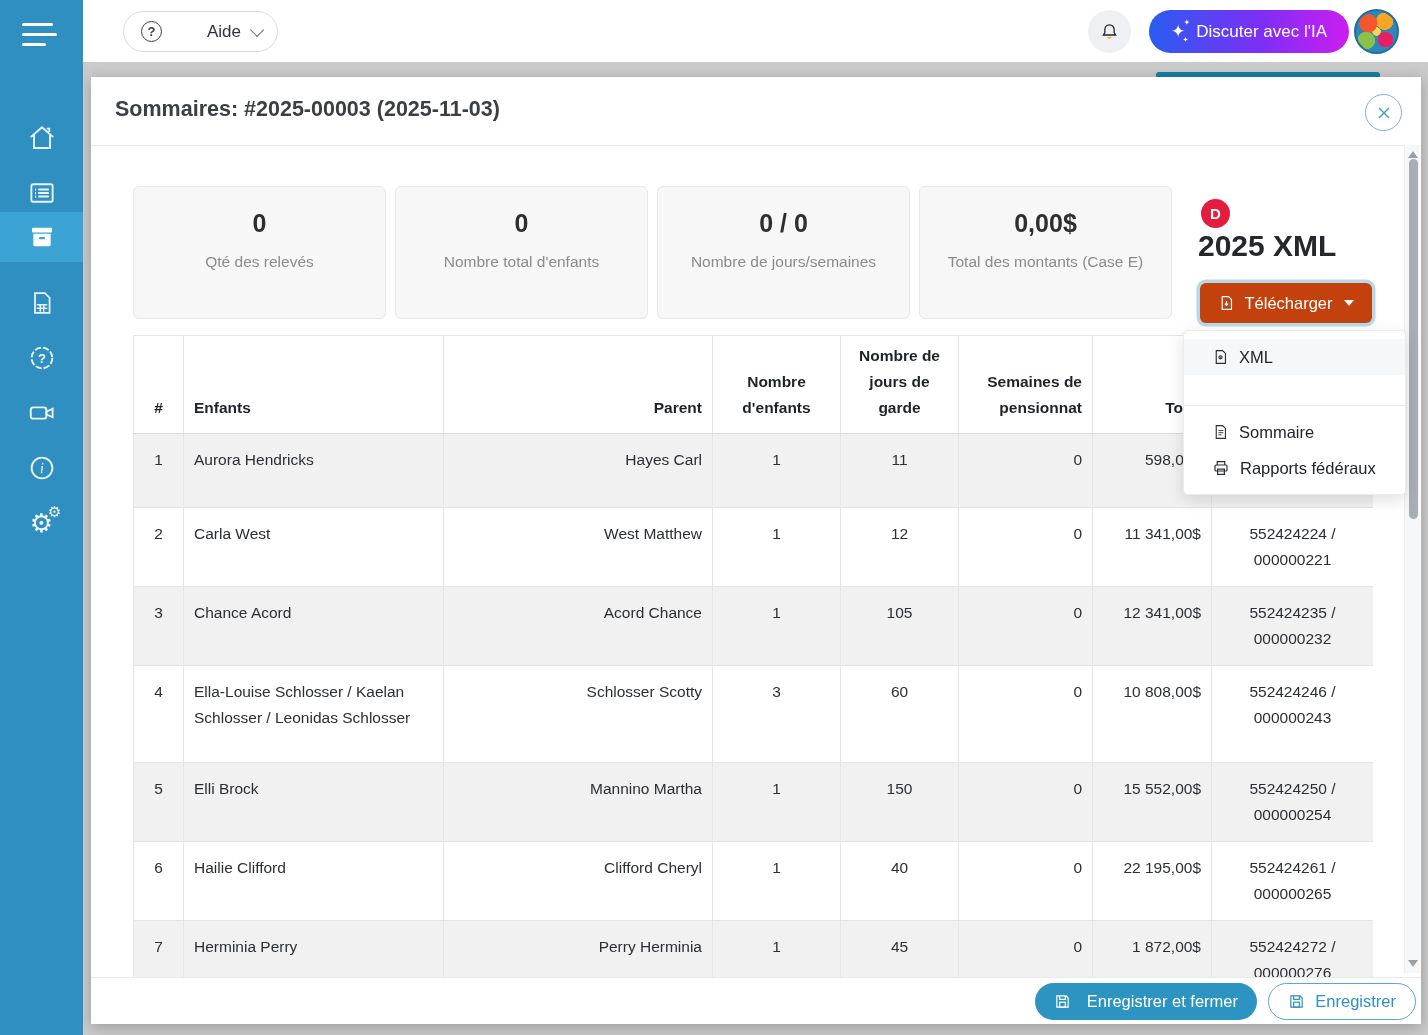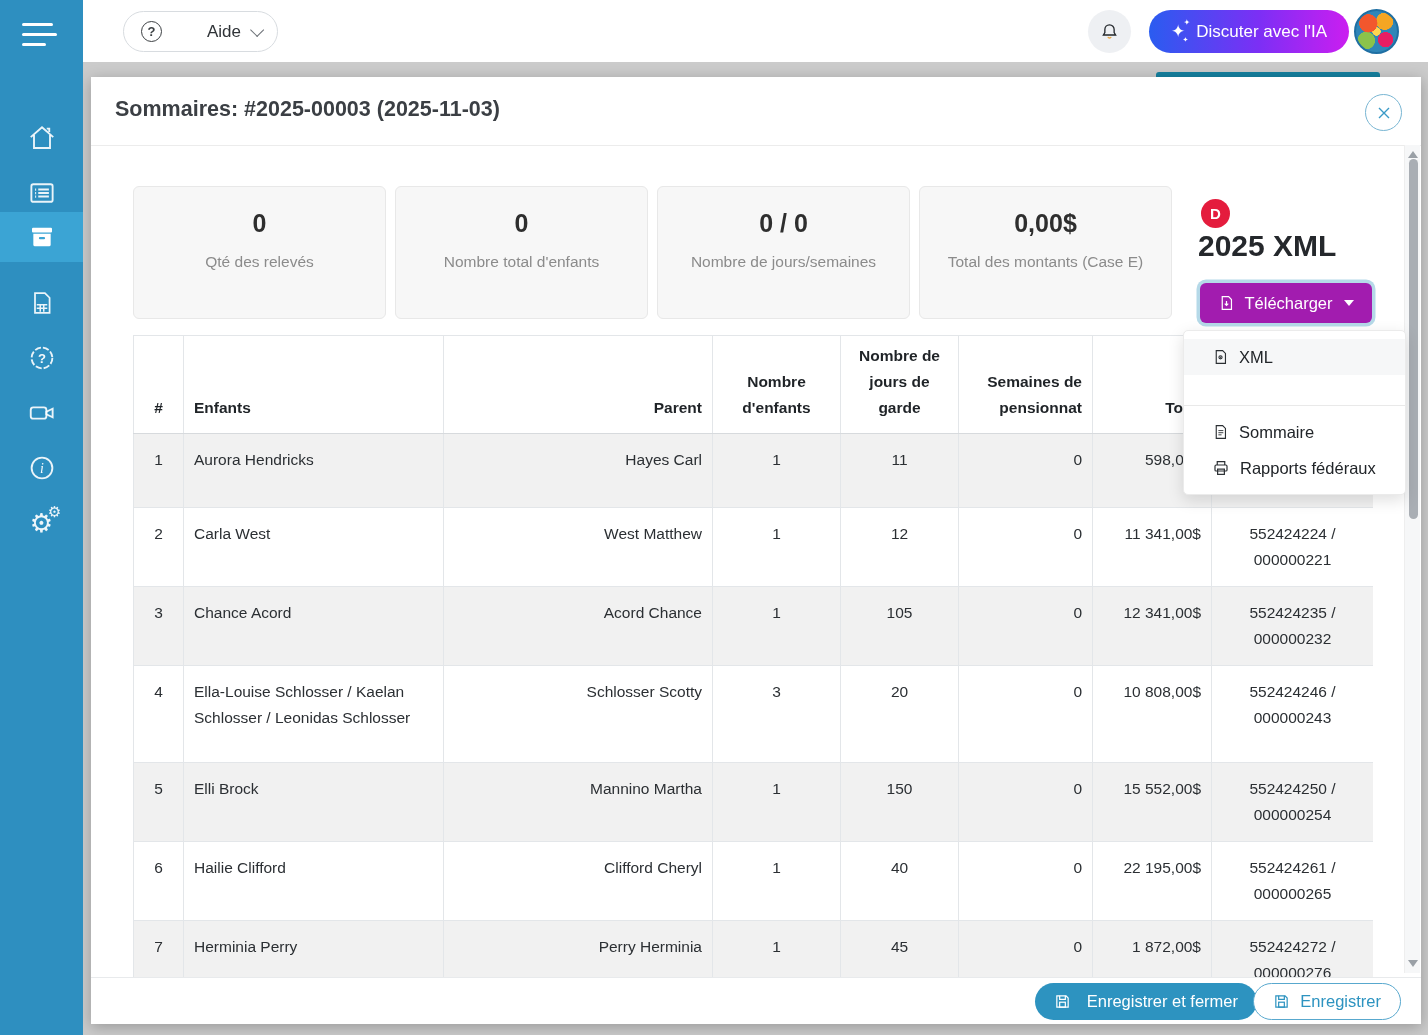--- a/index.html
+++ b/index.html
@@ -48,21 +48,21 @@
 
   
   .cards { position:absolute; left:42px; top:109px; display:flex; gap:9px; }
   .card { width:253px; height:133px; background:#f7f7f7; border:1px solid #e8e8e8; border-radius:6px; text-align:center; padding:22px 18px 0; }
   .card .val { font-size:25px; font-weight:700; color:#2e2e2e; margin-bottom:12px; }
   .card .lbl { font-size:15.5px; color:#8b8b8b; line-height:1.55; }
 
   
   .d-badge { position:absolute; left:1110px; top:122px; width:29px; height:29px; border-radius:50%; background:#e41c3d; color:#fff; font-weight:700; font-size:15px; display:flex; align-items:center; justify-content:center; }
   .year-xml { position:absolute; left:1107px; top:152px; font-size:30px; font-weight:700; color:#25282c; }
-  .dl-btn { position:absolute; left:1109px; top:206px; width:172px; height:40px; background:#a21caf; border:none; border-radius:6px; color:#fff; font-size:16.5px; display:flex; align-items:center; justify-content:center; gap:9px; cursor:pointer; box-shadow:0 0 0 3.5px rgba(90,170,205,.45); font-family:inherit; }
+  .dl-btn { position:absolute; left:1109px; top:206px; width:172px; height:40px; background:#c2410c; border:none; border-radius:6px; color:#fff; font-size:16.5px; display:flex; align-items:center; justify-content:center; gap:9px; cursor:pointer; box-shadow:0 0 0 3.5px rgba(90,170,205,.45); font-family:inherit; }
   .caret-down { width:0; height:0; border-left:5px solid transparent; border-right:5px solid transparent; border-top:6px solid #fff; margin-left:2px; }
 
   
   .dropdown { position:absolute; left:1092px; top:253px; width:223px; background:#fff; border:1px solid #ebebeb; border-radius:5px; box-shadow:0 5px 16px rgba(0,0,0,.13); z-index:8; padding:8px 0 8px; }
   .dd-item { height:36px; display:flex; align-items:center; gap:10px; padding:0 18px 0 28px; font-size:16.5px; color:#212529; cursor:pointer; }
   .dd-item.hl { background:#f6f7f8; }
   .dd-gap { height:30px; }
   .dd-divider { height:1px; background:#e9e9e9; margin:0 0 8px; }
   .dd-item svg { flex:0 0 auto; }
 
@@ -87,21 +87,21 @@
 
   
   .scrolltrack { position:absolute; right:1px; top:68px; width:16px; height:828px; background:#f6f7f8; border-left:1px solid #eee; z-index:6; }
   .scroll-up { position:absolute; top:6px; left:3px; width:0; height:0; border-left:5px solid transparent; border-right:5px solid transparent; border-bottom:7px solid #9aa0a6; cursor:pointer; }
   .scroll-down { position:absolute; bottom:6px; left:3px; width:0; height:0; border-left:5px solid transparent; border-right:5px solid transparent; border-top:7px solid #9aa0a6; cursor:pointer; }
   .scrollthumb { position:absolute; top:14px; left:3.5px; width:9px; height:360px; background:#a9aeb4; border-radius:5px; cursor:grab; }
 
   
   .modal-footer { position:absolute; left:0; bottom:0; width:100%; height:47px; background:#fff; border-top:1px solid #e8eaec; border-radius:0 0 10px 10px; z-index:10; }
   .btn-save-close { position:absolute; right:164px; top:5px; height:37px; padding:0 19px; border:none; border-radius:19px; background:#2d93c0; color:#fff; font-size:16.5px; display:flex; align-items:center; gap:16px; cursor:pointer; font-family:inherit; }
-  .btn-save { position:absolute; right:20px; top:5px; height:37px; padding:0 19px; border:1.5px solid #58a8ce; border-radius:19px; background:#fff; color:#2d93c0; font-size:16.5px; display:flex; align-items:center; gap:10px; cursor:pointer; font-family:inherit; }
+  .btn-save { position:absolute; right:5px; top:5px; height:37px; padding:0 19px; border:1.5px solid #58a8ce; border-radius:19px; background:#fff; color:#2d93c0; font-size:16.5px; display:flex; align-items:center; gap:10px; cursor:pointer; font-family:inherit; }
 </style>
 </head>
 <body>
 
 <div class="sidebar">
   <div class="hamburger">
       <i></i>
       <i></i>
       <i></i>
     </div>
@@ -270,21 +270,21 @@
           <td class="c-jrs">105</td>
           <td class="c-sem">0</td>
           <td class="c-tot">12 341,00$</td>
           <td class="c-rel">552424235 / 000000232</td>
         </tr>
         <tr class="r4">
           <td class="c-num">4</td>
           <td class="c-enf">Ella-Louise Schlosser / Kaelan Schlosser / Leonidas Schlosser</td>
           <td class="c-par">Schlosser Scotty</td>
           <td class="c-nbe">3</td>
-          <td class="c-jrs">20</td>
+          <td class="c-jrs">60</td>
           <td class="c-sem">0</td>
           <td class="c-tot">10 808,00$</td>
           <td class="c-rel">552424246 / 000000243</td>
         </tr>
         <tr class="r5">
           <td class="c-num">5</td>
           <td class="c-enf">Elli Brock</td>
           <td class="c-par">Mannino Martha</td>
           <td class="c-nbe">1</td>
           <td class="c-jrs">150</td>

